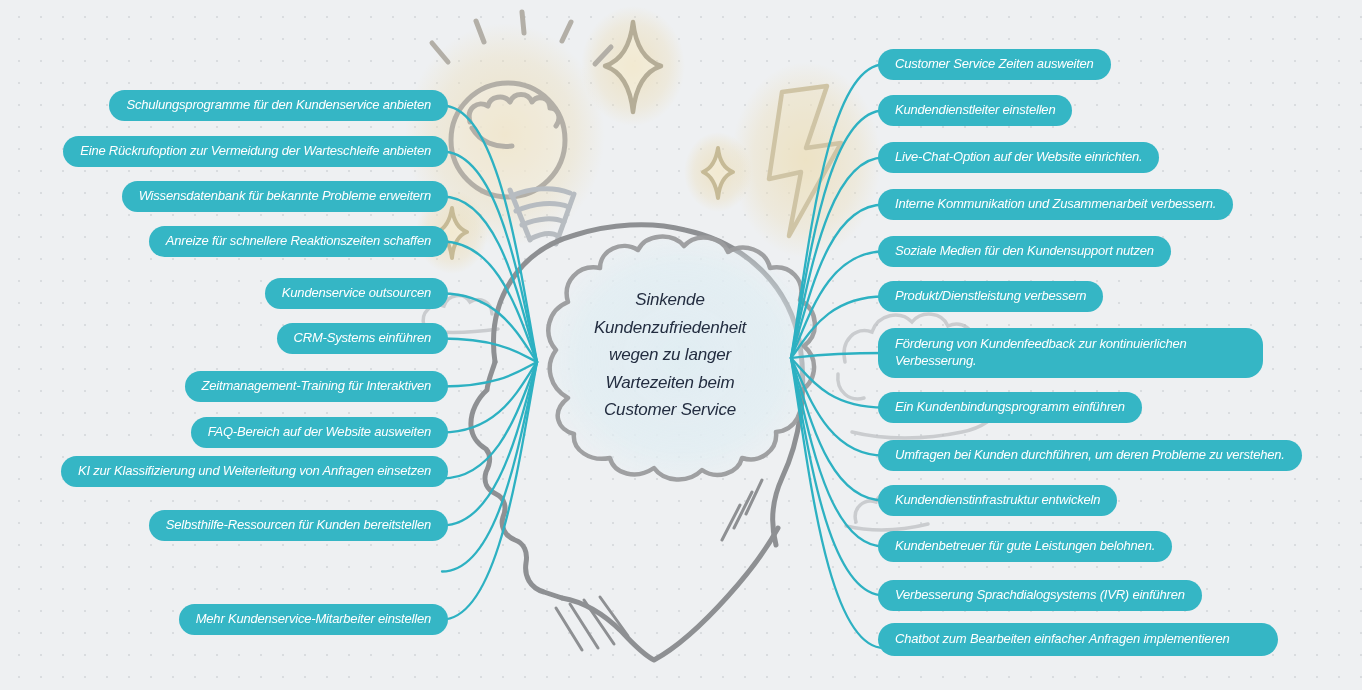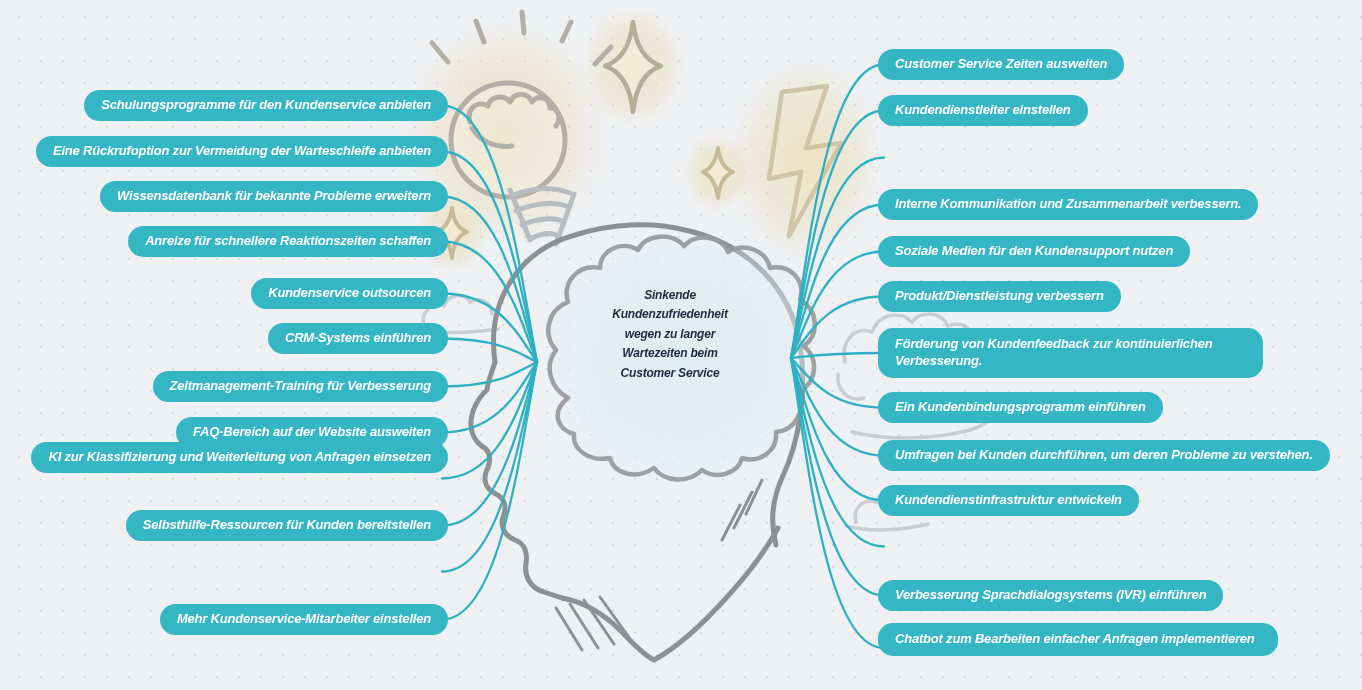--- a/index.html
+++ b/index.html
@@ -7,30 +7,30 @@
   .canvas{
     position:relative;width:1362px;height:690px;overflow:hidden;
     background-color:#eef0f2;
     background-image:radial-gradient(circle,#d9dcdf 1.1px,rgba(0,0,0,0) 1.4px);
     background-size:22px 22px;background-position:8px 6px;
   }
   .decor{position:absolute;left:0;top:0;width:1362px;height:690px;z-index:1;}
   .node{
     position:absolute;z-index:3;display:flex;align-items:center;
     background:#35b6c5;color:#ffffff;border-radius:17px;
-    font-style:italic;font-weight:700;font-size:13px;letter-spacing:-0.2px;
+    font-style:italic;font-weight:400;font-size:13px;letter-spacing:-0.2px;
     height:31px;padding:0 17px;white-space:nowrap;box-sizing:border-box;
     line-height:1.3;cursor:pointer;
   }
   .node.left{right:914px;}
   .node.right{left:878px;}
-  .node.wide{height:auto;white-space:normal;padding:8px 17px;align-items:flex-start;border-radius:15px;}
+  .node.wide{height:auto;white-space:normal;padding:8px 17px;align-items:flex-start;}
   .center-topic{
     position:absolute;z-index:2;left:543px;top:286px;width:254px;
-    text-align:center;font-style:italic;font-weight:700;font-size:12px;
+    text-align:center;font-style:italic;font-weight:400;font-size:17px;
     line-height:1.62;color:#232d40;white-space:pre-line;letter-spacing:-0.2px;
   }
 </style>
 </head>
 <body>
 
 <div class="canvas">
 
   <svg class="decor" viewBox="0 0 1362 690" xmlns="http://www.w3.org/2000/svg">
     <defs>
@@ -154,31 +154,33 @@
 wegen zu langer
 Wartezeiten beim
 Customer Service</div>
 
   <div class="node left" style="top:90px">Schulungsprogramme für den Kundenservice anbieten</div>
   <div class="node left" style="top:136px">Eine Rückrufoption zur Vermeidung der Warteschleife anbieten</div>
   <div class="node left" style="top:226px">Anreize für schnellere Reaktionszeiten schaffen</div>
   <div class="node left" style="top:181px">Wissensdatenbank für bekannte Probleme erweitern</div>
   <div class="node left" style="top:278px">Kundenservice outsourcen</div>
   <div class="node left" style="top:323px">CRM-Systems einführen</div>
-  <div class="node left" style="top:371px">Zeitmanagement-Training für Verbesserung</div>
+  <div class="node left" style="top:371px">Zeitmanagement-Training für Interaktiven</div>
   <div class="node left" style="top:417px">FAQ-Bereich auf der Website ausweiten</div>
-  <div class="node left" style="top:442px">KI zur Klassifizierung und Weiterleitung von Anfragen einsetzen</div>
+  <div class="node left" style="top:456px">KI zur Klassifizierung und Weiterleitung von Anfragen einsetzen</div>
   <div class="node left" style="top:510px">Selbsthilfe-Ressourcen für Kunden bereitstellen</div>
   <div class="node left" style="top:604px">Mehr Kundenservice-Mitarbeiter einstellen</div>
 
   <div class="node right" style="top:49px">Customer Service Zeiten ausweiten</div>
   <div class="node right" style="top:95px">Kundendienstleiter einstellen</div>
+  <div class="node right" style="top:142px">Live-Chat-Option auf der Website einrichten.</div>
   <div class="node right" style="top:189px">Interne Kommunikation und Zusammenarbeit verbessern.</div>
   <div class="node right" style="top:236px">Soziale Medien für den Kundensupport nutzen</div>
   <div class="node right" style="top:281px">Produkt/Dienstleistung  verbessern</div>
   <div class="node right wide" style="top:328px;width:385px">Förderung von Kundenfeedback zur kontinuierlichen Verbesserung.</div>
   <div class="node right" style="top:392px">Ein Kundenbindungsprogramm einführen</div>
   <div class="node right" style="top:440px">Umfragen bei Kunden durchführen, um deren Probleme zu verstehen.</div>
   <div class="node right" style="top:485px">Kundendienstinfrastruktur entwickeln</div>
+  <div class="node right" style="top:531px">Kundenbetreuer für gute Leistungen belohnen.</div>
   <div class="node right" style="top:580px">Verbesserung Sprachdialogsystems (IVR) einführen</div>
   <div class="node right wide" style="top:623px;width:400px">Chatbot zum Bearbeiten einfacher Anfragen implementieren</div>
 
 </div>
 
 </body></html>

